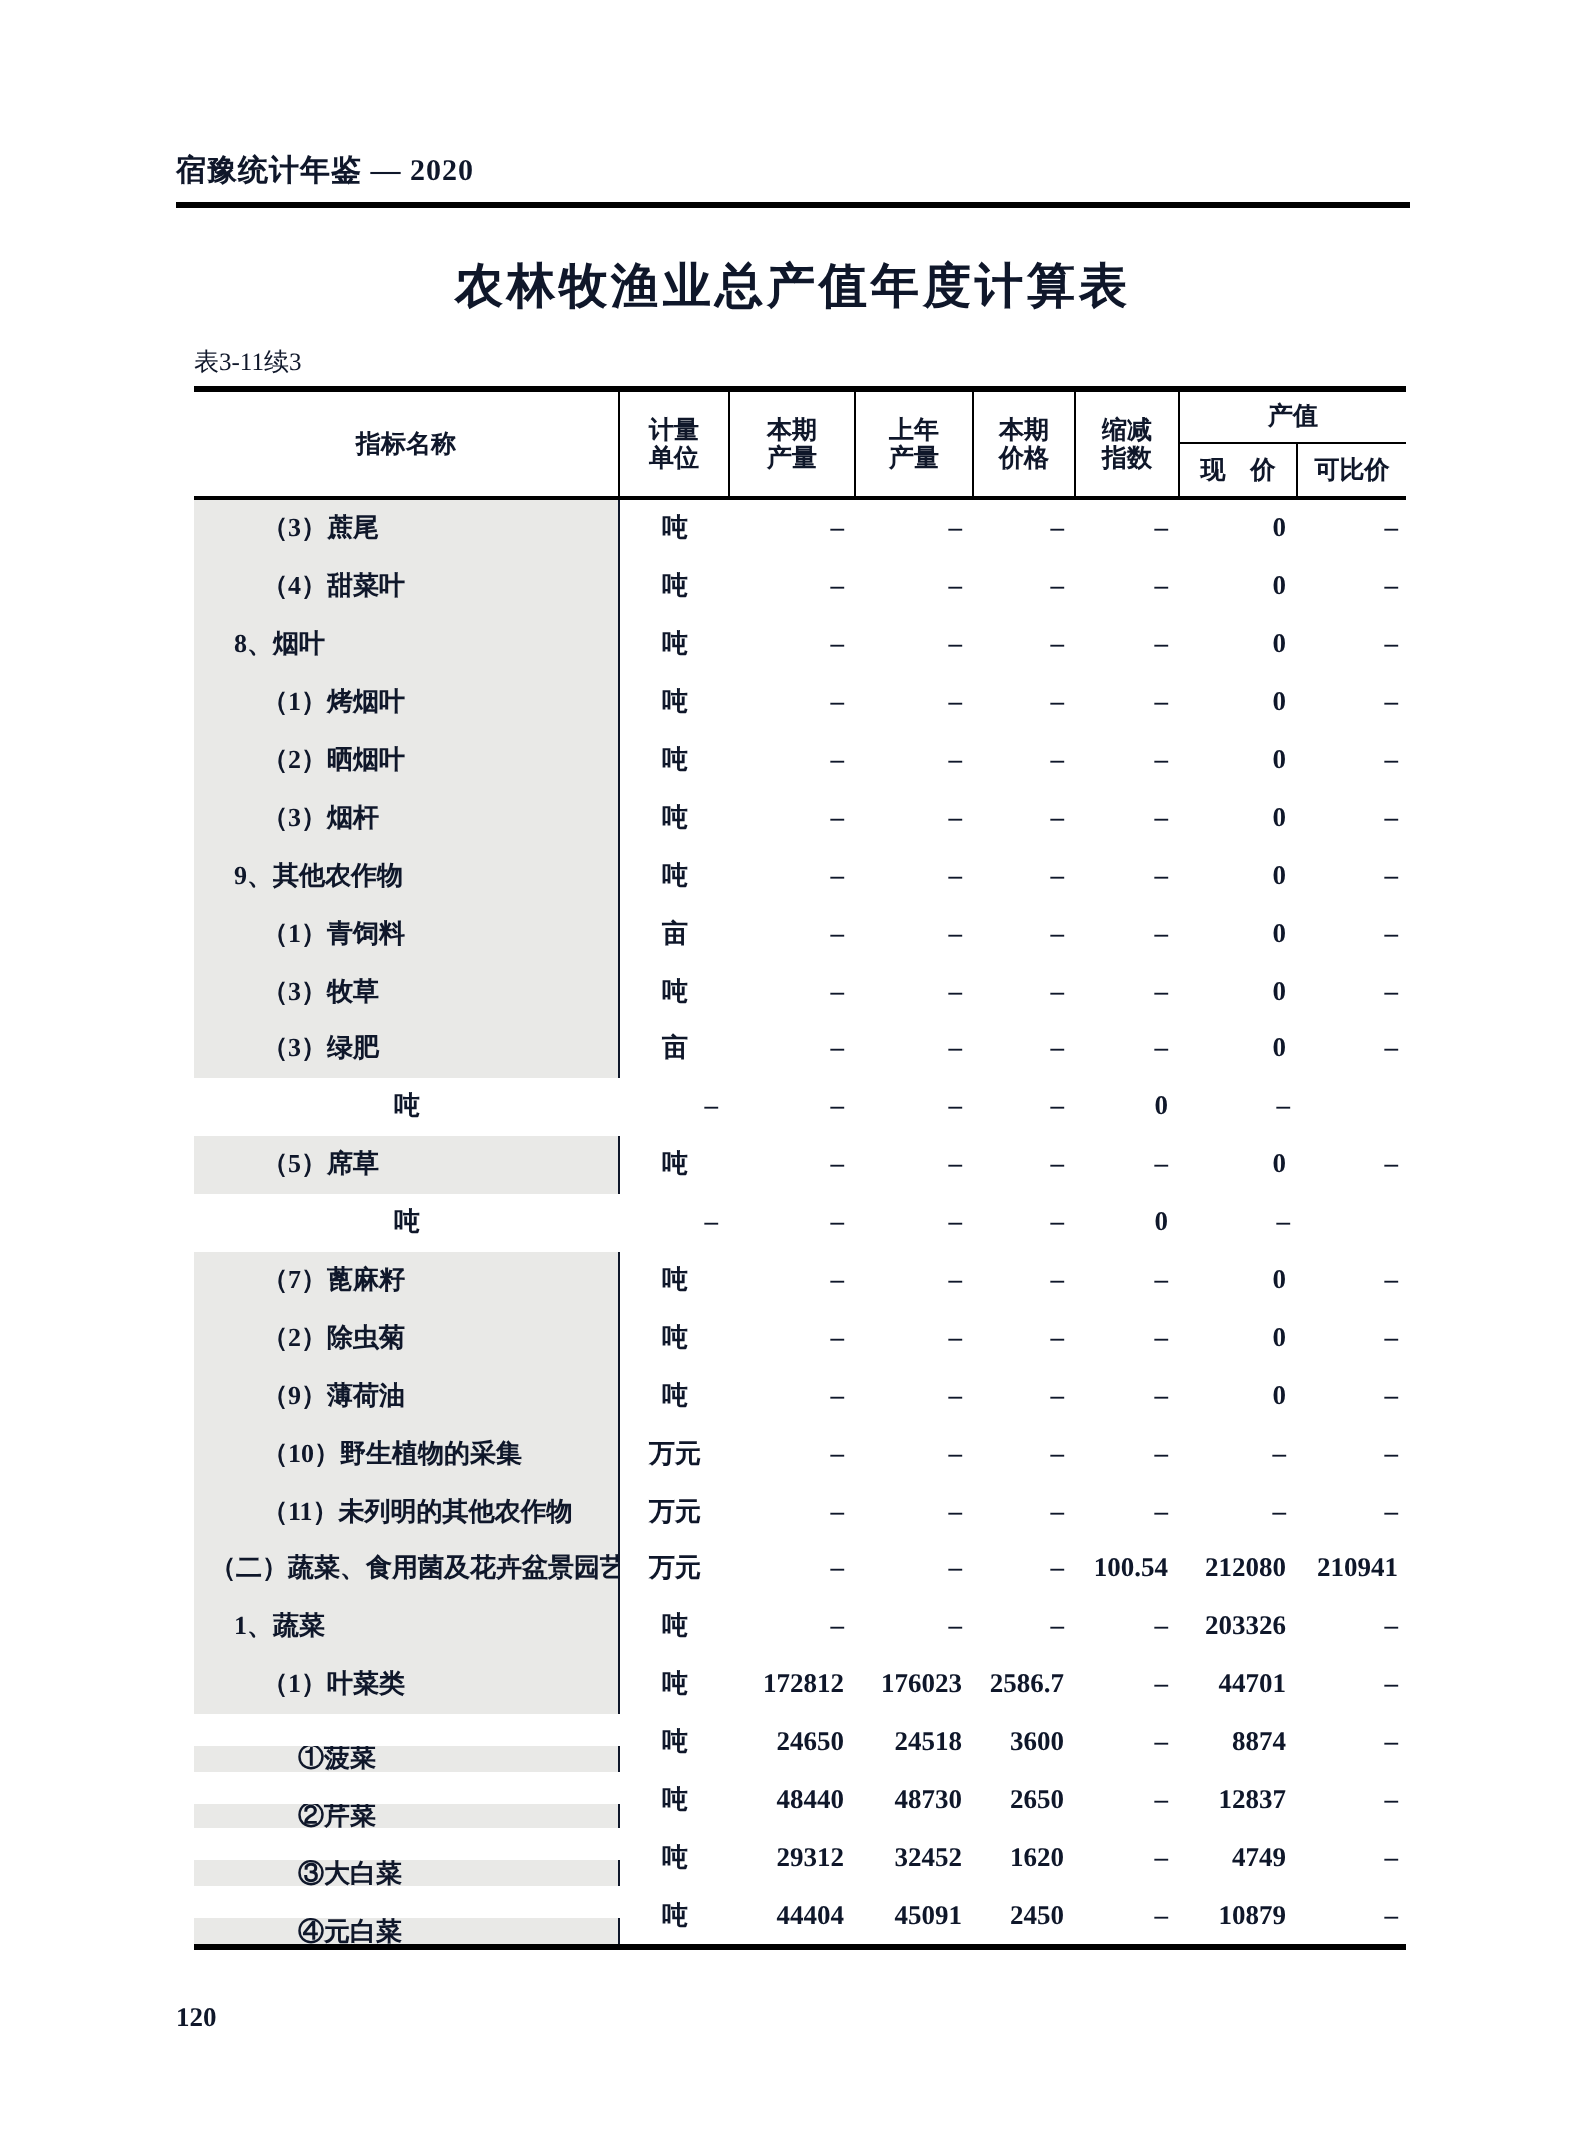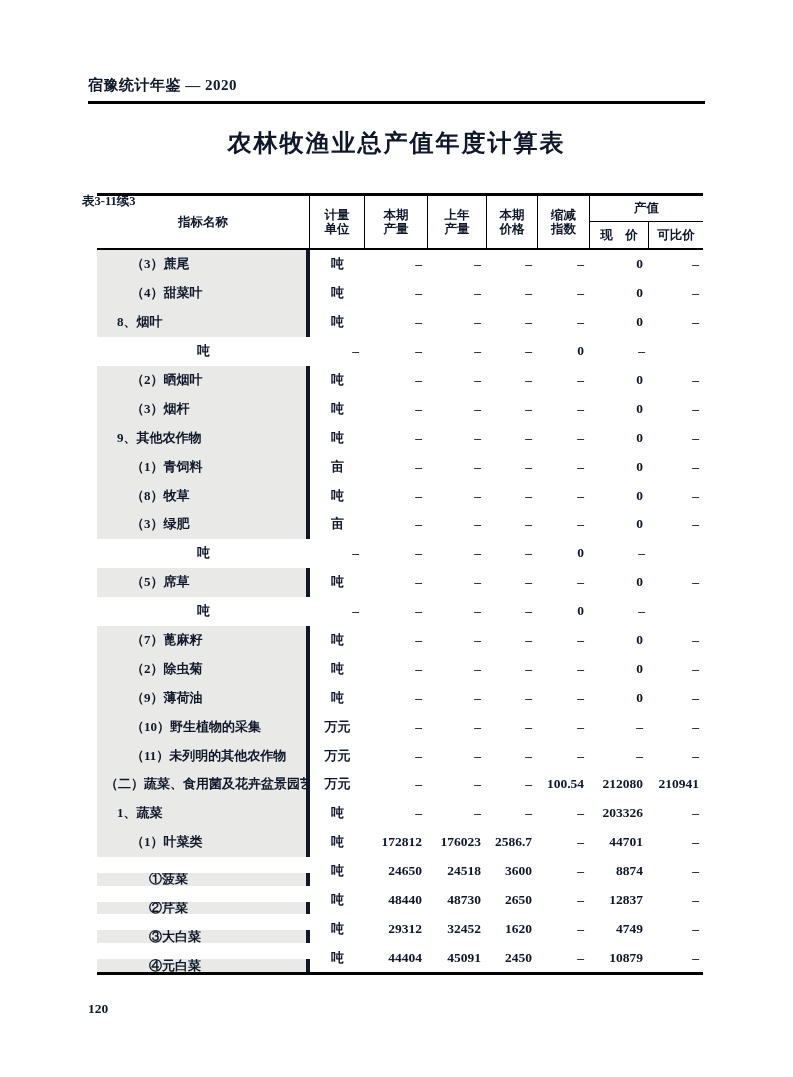--- a/index.html
+++ b/index.html
@@ -16,22 +16,22 @@
     position:absolute;left:88px;top:76px;width:617px;
     font-size:15px;font-weight:bold;letter-spacing:.5px;
     padding-bottom:6px;border-bottom:3px solid #000;
   }
   
   .doc-title{
     position:absolute;left:88px;top:127px;width:617px;
     text-align:center;font-size:24px;font-weight:bold;letter-spacing:2px;
   }
   .table-caption{
-    position:absolute;left:82px;top:173px;
-    font-size:12.5px;font-weight:bold;margin-top:20px;
+    position:absolute;left:97px;top:173px;
+    font-size:12.5px;font-weight:normal;
   }
   
   :root{--cols:213px 55px 63px 59px 51px 52px 59px 54px;--shade:#e9e9e7;}
   .table-wrap{
     position:absolute;left:97px;top:193px;width:606px;
     border-top:3px solid #000;border-bottom:3px solid #000;
   }
   .thead{
     display:grid;grid-template-columns:var(--cols);grid-template-rows:26px 26px;
     border-bottom:2px solid #000;
@@ -42,21 +42,21 @@
     text-align:center;white-space:pre-line;line-height:1.15;
   }
   .h-span2{grid-row:1/3;}
   .h-br{border-right:1px solid #000;}
   .h-output{grid-column:7/9;grid-row:1;border-bottom:1px solid #000;}
   .h-cur{grid-column:7;grid-row:2;border-right:1px solid #000;}
   .h-comp{grid-column:8;grid-row:2;}
   .tbody{font-size:13px;font-weight:bold;}
   .trow{display:grid;grid-template-columns:var(--cols);height:28.9px;align-items:stretch;}
   .c-ind{
-    background:var(--shade);border-right:4px solid #0f172a;
+    background:var(--shade);border-right:1px solid #0f172a;
     display:flex;align-items:center;white-space:nowrap;overflow:hidden;
   }
   .ind-0{padding-left:8px;}
   .ind-1{padding-left:20px;}
   .ind-2{padding-left:34px;}
   .ind-3{padding-left:52px;margin-top:16px;}
   .c-unit{display:flex;align-items:center;justify-content:center;text-align:center;}
   .c-val{
     display:flex;align-items:center;justify-content:flex-end;
     padding-right:6px;font-size:13.5px;
@@ -124,20 +124,21 @@
           <div class="c-ind ind-1">8、烟叶</div>
           <div class="c-unit">吨</div>
           <div class="c-val v0">–</div>
           <div class="c-val v1">–</div>
           <div class="c-val v2">–</div>
           <div class="c-val v3">–</div>
           <div class="c-val v4">0</div>
           <div class="c-val v5">–</div>
         </div>
         <div class="trow">
+          <div class="c-ind ind-2">（1）烤烟叶</div>
           <div class="c-unit">吨</div>
           <div class="c-val v0">–</div>
           <div class="c-val v1">–</div>
           <div class="c-val v2">–</div>
           <div class="c-val v3">–</div>
           <div class="c-val v4">0</div>
           <div class="c-val v5">–</div>
         </div>
         <div class="trow">
           <div class="c-ind ind-2">（2）晒烟叶</div>
@@ -173,21 +174,21 @@
           <div class="c-ind ind-2">（1）青饲料</div>
           <div class="c-unit">亩</div>
           <div class="c-val v0">–</div>
           <div class="c-val v1">–</div>
           <div class="c-val v2">–</div>
           <div class="c-val v3">–</div>
           <div class="c-val v4">0</div>
           <div class="c-val v5">–</div>
         </div>
         <div class="trow">
-          <div class="c-ind ind-2">（8）牧草</div>
+          <div class="c-ind ind-2">（3）牧草</div>
           <div class="c-unit">吨</div>
           <div class="c-val v0">–</div>
           <div class="c-val v1">–</div>
           <div class="c-val v2">–</div>
           <div class="c-val v3">–</div>
           <div class="c-val v4">0</div>
           <div class="c-val v5">–</div>
         </div>
         <div class="trow">
           <div class="c-ind ind-2">（3）绿肥</div>

